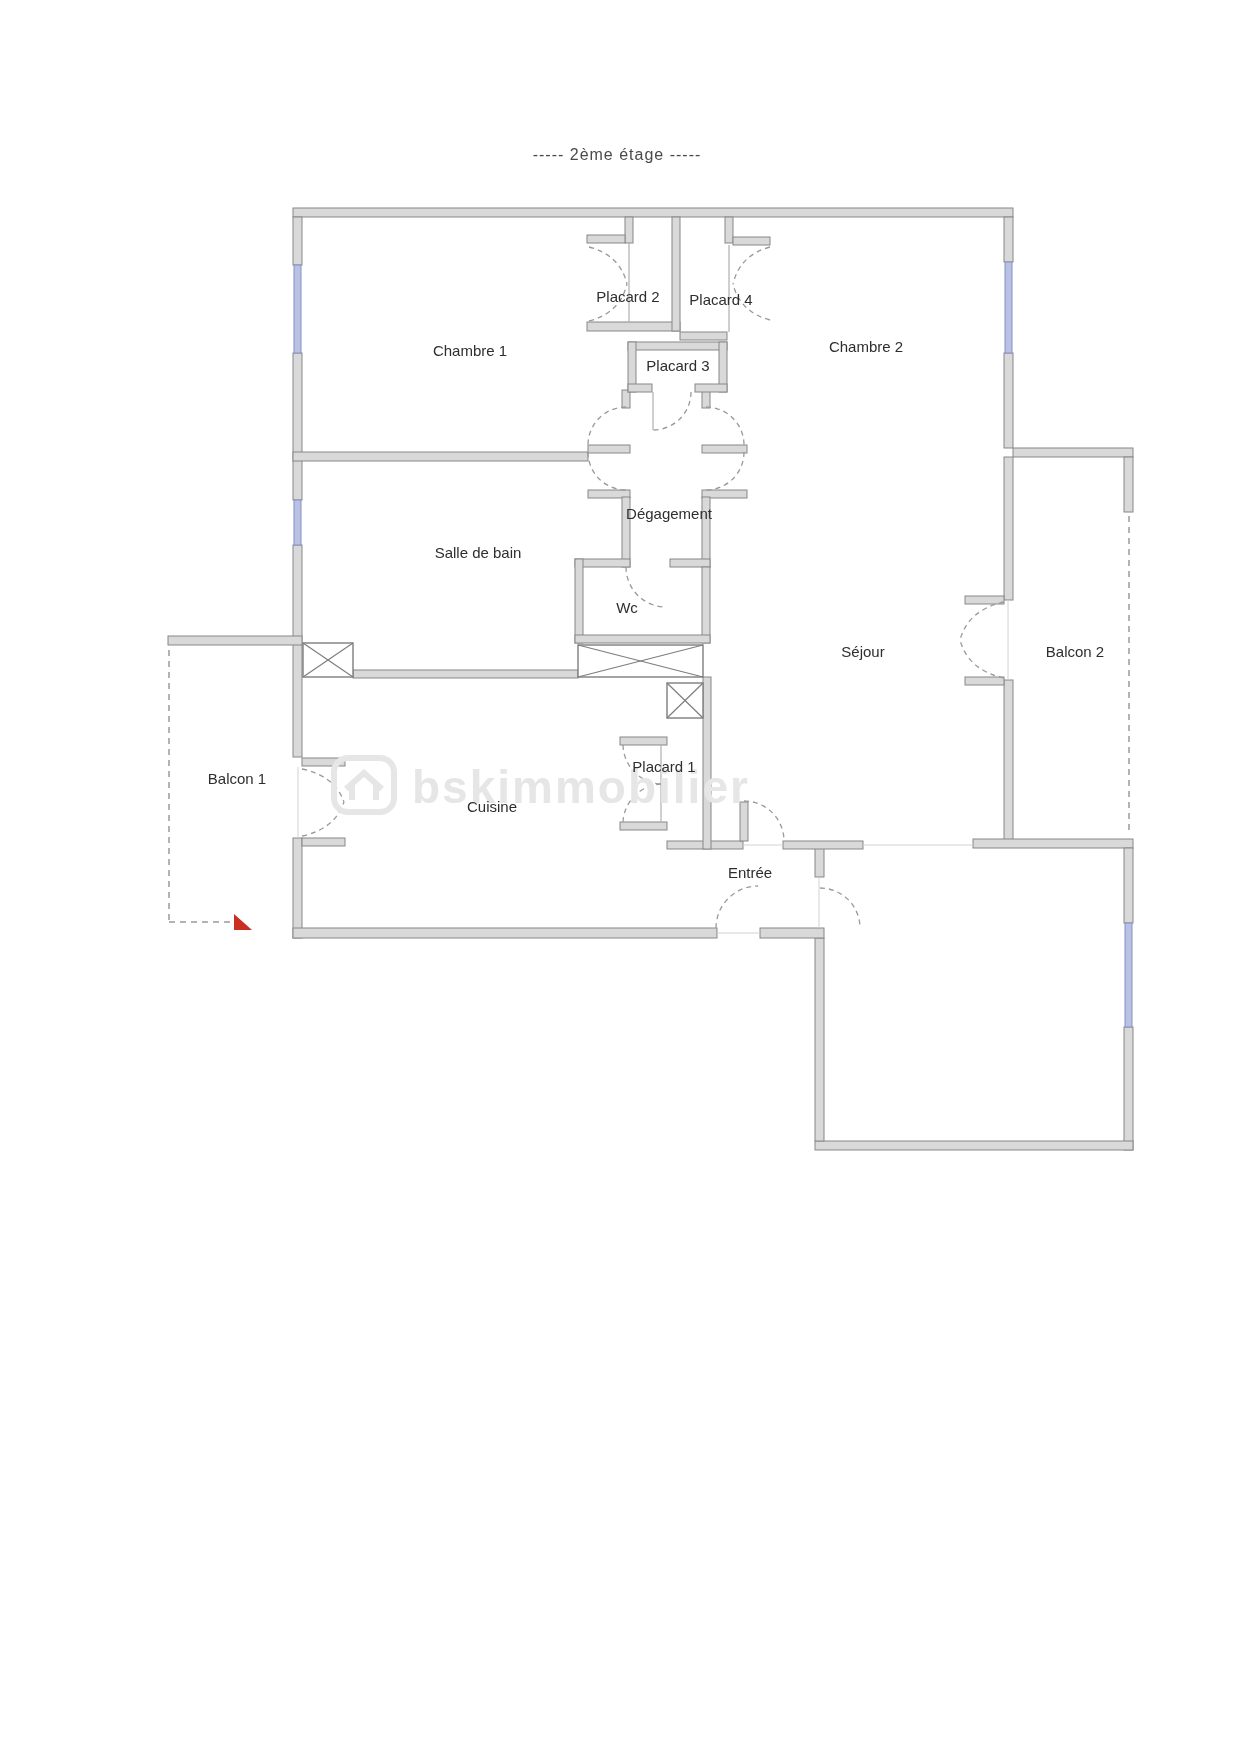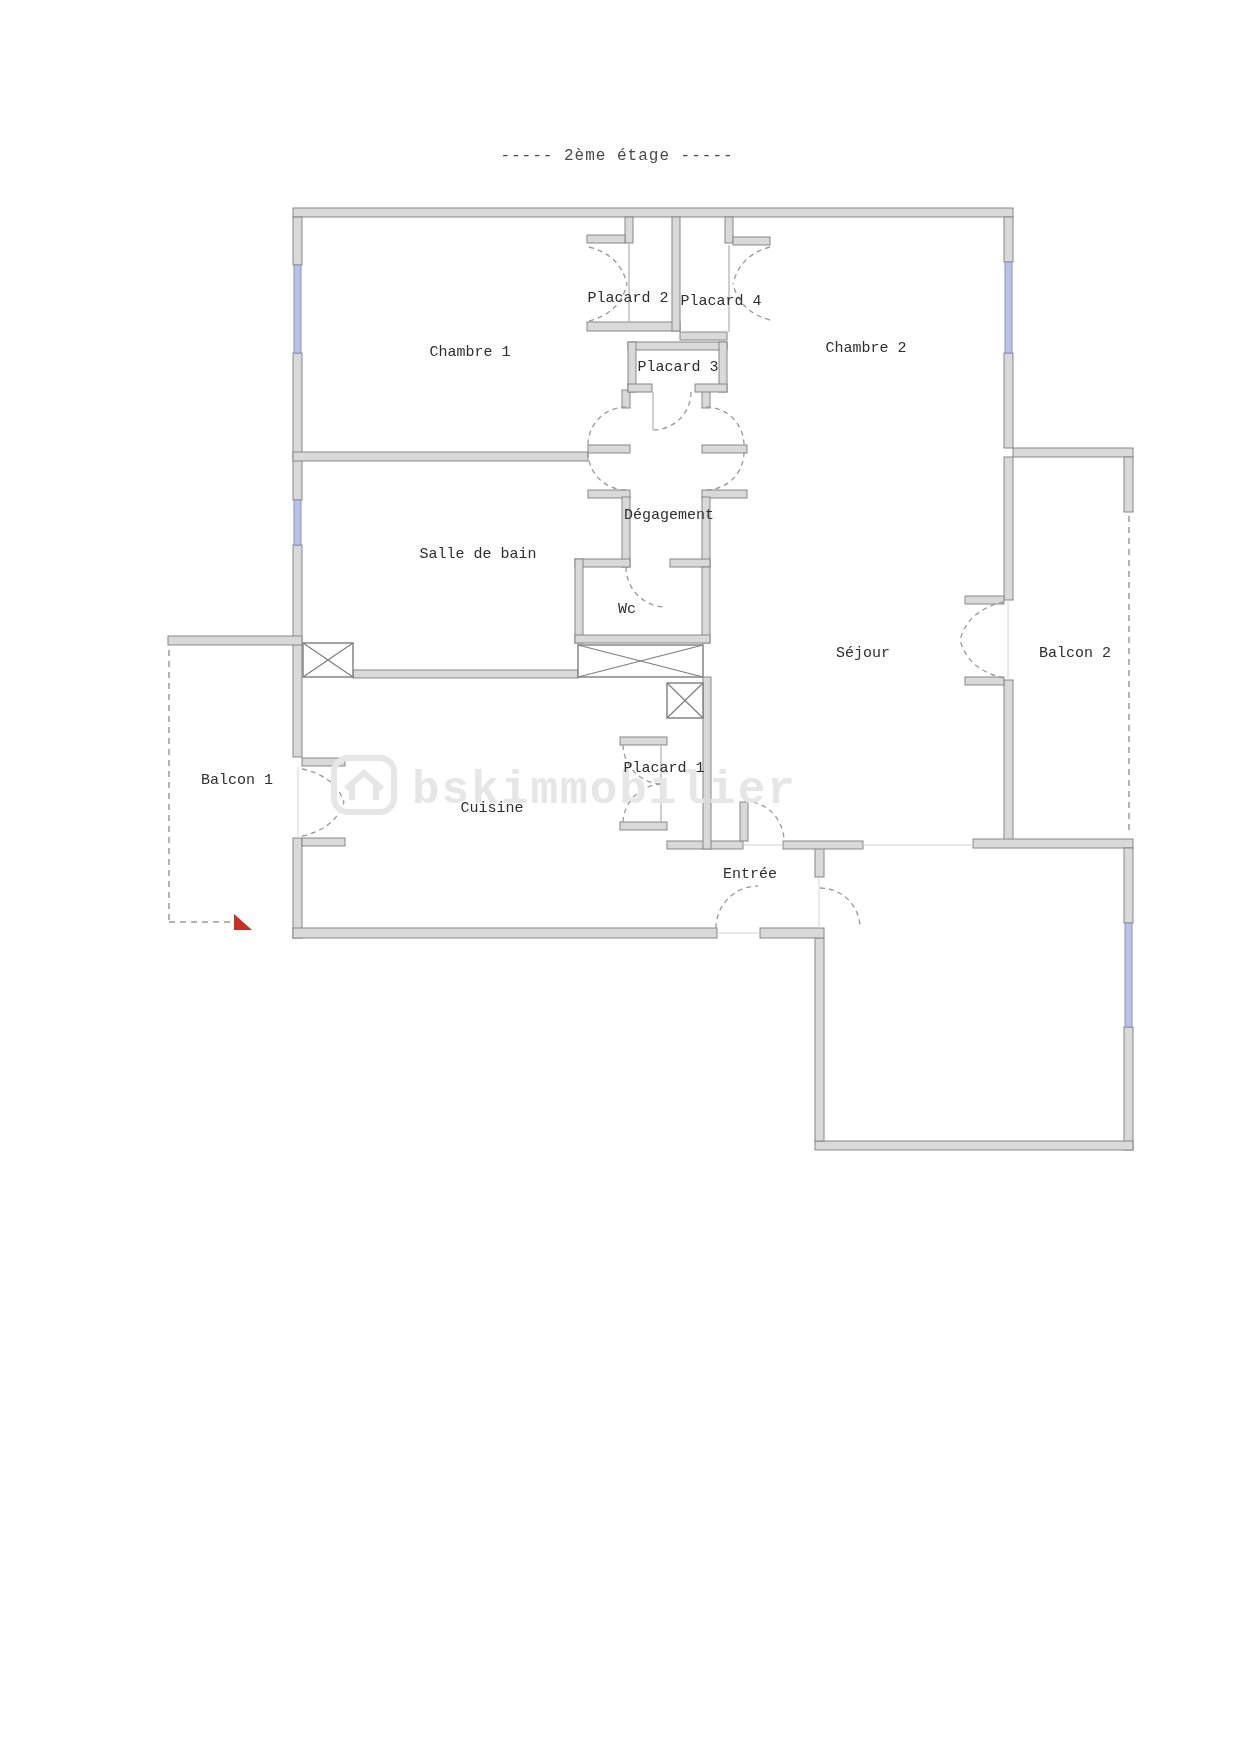--- a/index.html
+++ b/index.html
@@ -1,17 +1,17 @@
 <!DOCTYPE html>
 <html><head>
 <meta charset="utf-8">
 <style>
   html,body{margin:0;padding:0;background:#ffffff;}
   #page{position:relative;width:1240px;height:1755px;background:#ffffff;overflow:hidden;
-        font-family:Liberation Mono, monospace;}
+        font-family:Liberation Sans, sans-serif;}
   svg{display:block;}
   .wall{fill:#d9d9d9;stroke:#878787;stroke-width:1;}
   .window{fill:#b9c2e4;stroke:#8691c0;stroke-width:1;}
   .xbox{fill:#ffffff;stroke:#7e7e7e;stroke-width:1.4;}
   .xline{stroke:#7e7e7e;stroke-width:1.2;}
   .door-arc{fill:none;stroke:#9a9a9a;stroke-width:1.3;stroke-dasharray:5 4;}
   .dash-edge{fill:none;stroke:#9a9a9a;stroke-width:1.5;stroke-dasharray:6 5;}
   .leaf{stroke:#b5b5b5;stroke-width:1.3;}
   .threshold{stroke:#d2d2d2;stroke-width:1;}
   .room-label{font-size:15px;fill:#2e2e2e;text-anchor:middle;}

